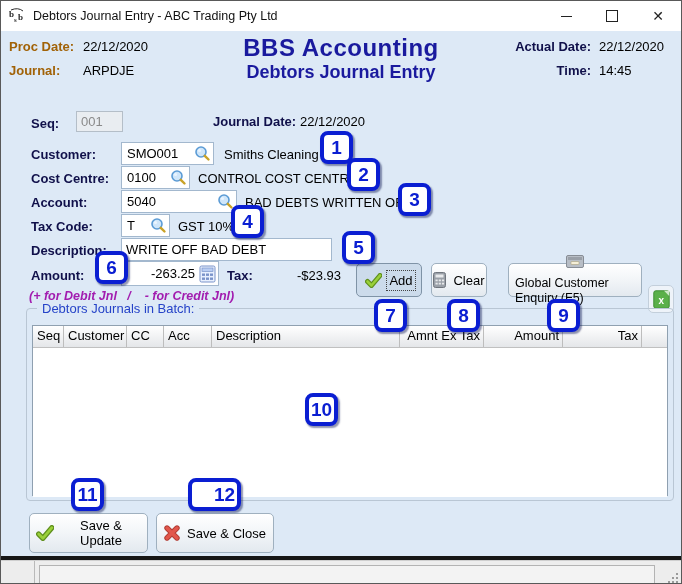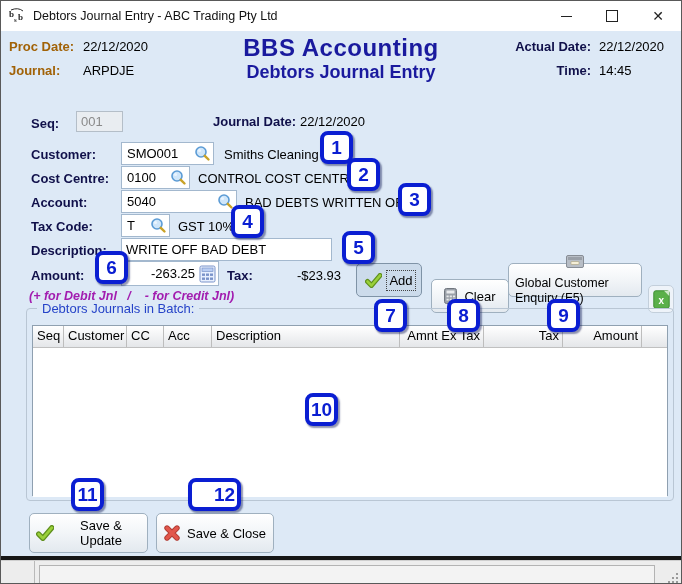--- a/index.html
+++ b/index.html
@@ -189,21 +189,21 @@
   <span class="hint" style="left:28px;top:288px;">(+ for Debit Jnl   /    - for Credit Jnl)</span>
 
   <button class="btn btn-add" style="left:355px;top:262px;width:66px;height:34px;">
     <svg width="17" height="15" viewBox="0 0 17 15">
         <path d="M2.5 8.5 L6.5 12.5 L15 2.5" stroke="#5f8f1d" stroke-width="5" fill="none" stroke-linecap="round" stroke-linejoin="round"></path>
         <path d="M2.5 8.5 L6.5 12.5 L15 2.5" stroke="#9ad03a" stroke-width="2.6" fill="none" stroke-linecap="round" stroke-linejoin="round"></path>
       </svg>
     <span class="cap">Add</span>
   </button>
 
-  <button class="btn" style="left:430px;top:278px;width:78px;height:34px;text-align:right;">
+  <button class="btn" style="left:430px;top:262px;width:56px;height:34px;text-align:right;">
     <svg width="13" height="16" viewBox="0 0 13 16">
         <rect x="0.5" y="0.5" width="12" height="15" rx="2" fill="#9aa0a8" stroke="#70767e"></rect>
         <rect x="2.5" y="2.5" width="8" height="3" fill="#e8eaec"></rect>
         <g fill="#e8eaec">
           <rect x="2.5" y="7.5" width="2.2" height="1.8"></rect>
           <rect x="5.7" y="7.5" width="2.2" height="1.8"></rect>
           <rect x="8.9" y="7.5" width="2.2" height="1.8"></rect>
           <rect x="2.5" y="10.7" width="2.2" height="1.8"></rect>
           <rect x="5.7" y="10.7" width="2.2" height="1.8"></rect>
           <rect x="8.9" y="10.7" width="2.2" height="1.8"></rect>
@@ -233,22 +233,22 @@
   <span class="grouplabel">Debtors Journals in Batch:</span>
 
   <div class="batch-table">
     <div class="thead">
       <div class="th">Seq</div>
       <div class="th">Customer</div>
       <div class="th">CC</div>
       <div class="th">Acc</div>
       <div class="th">Description</div>
       <div class="th">Amnt Ex Tax</div>
+      <div class="th">Amount</div>
       <div class="th">Tax</div>
-      <div class="th">Amount</div>
       <div class="th"></div>
     </div>
     <div class="tbody"></div>
   </div>
 
   <button class="btn" style="left:28px;top:512px;width:119px;height:40px;">
     <svg width="18" height="16" viewBox="0 0 17 15">
         <path d="M2.5 8.5 L6.5 12.5 L15 2.5" stroke="#5f8f1d" stroke-width="5" fill="none" stroke-linecap="round" stroke-linejoin="round"></path>
         <path d="M2.5 8.5 L6.5 12.5 L15 2.5" stroke="#9ad03a" stroke-width="2.6" fill="none" stroke-linecap="round" stroke-linejoin="round"></path>
       </svg>

